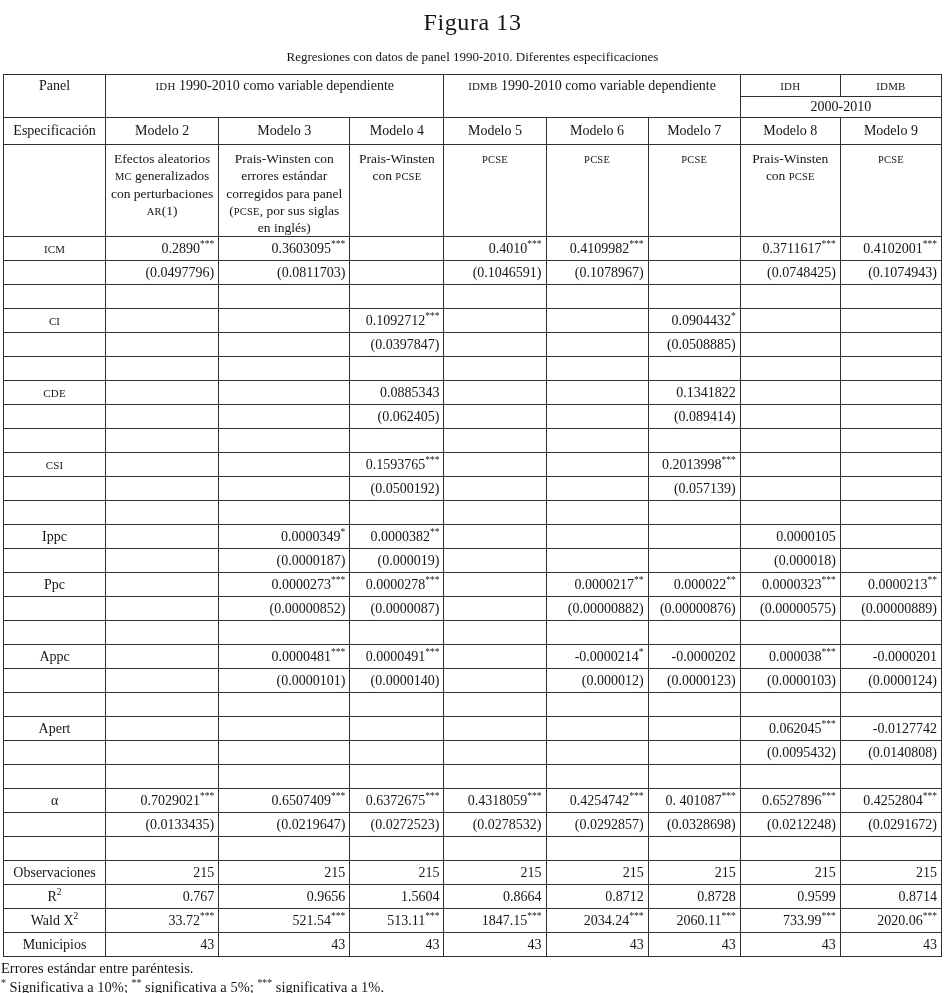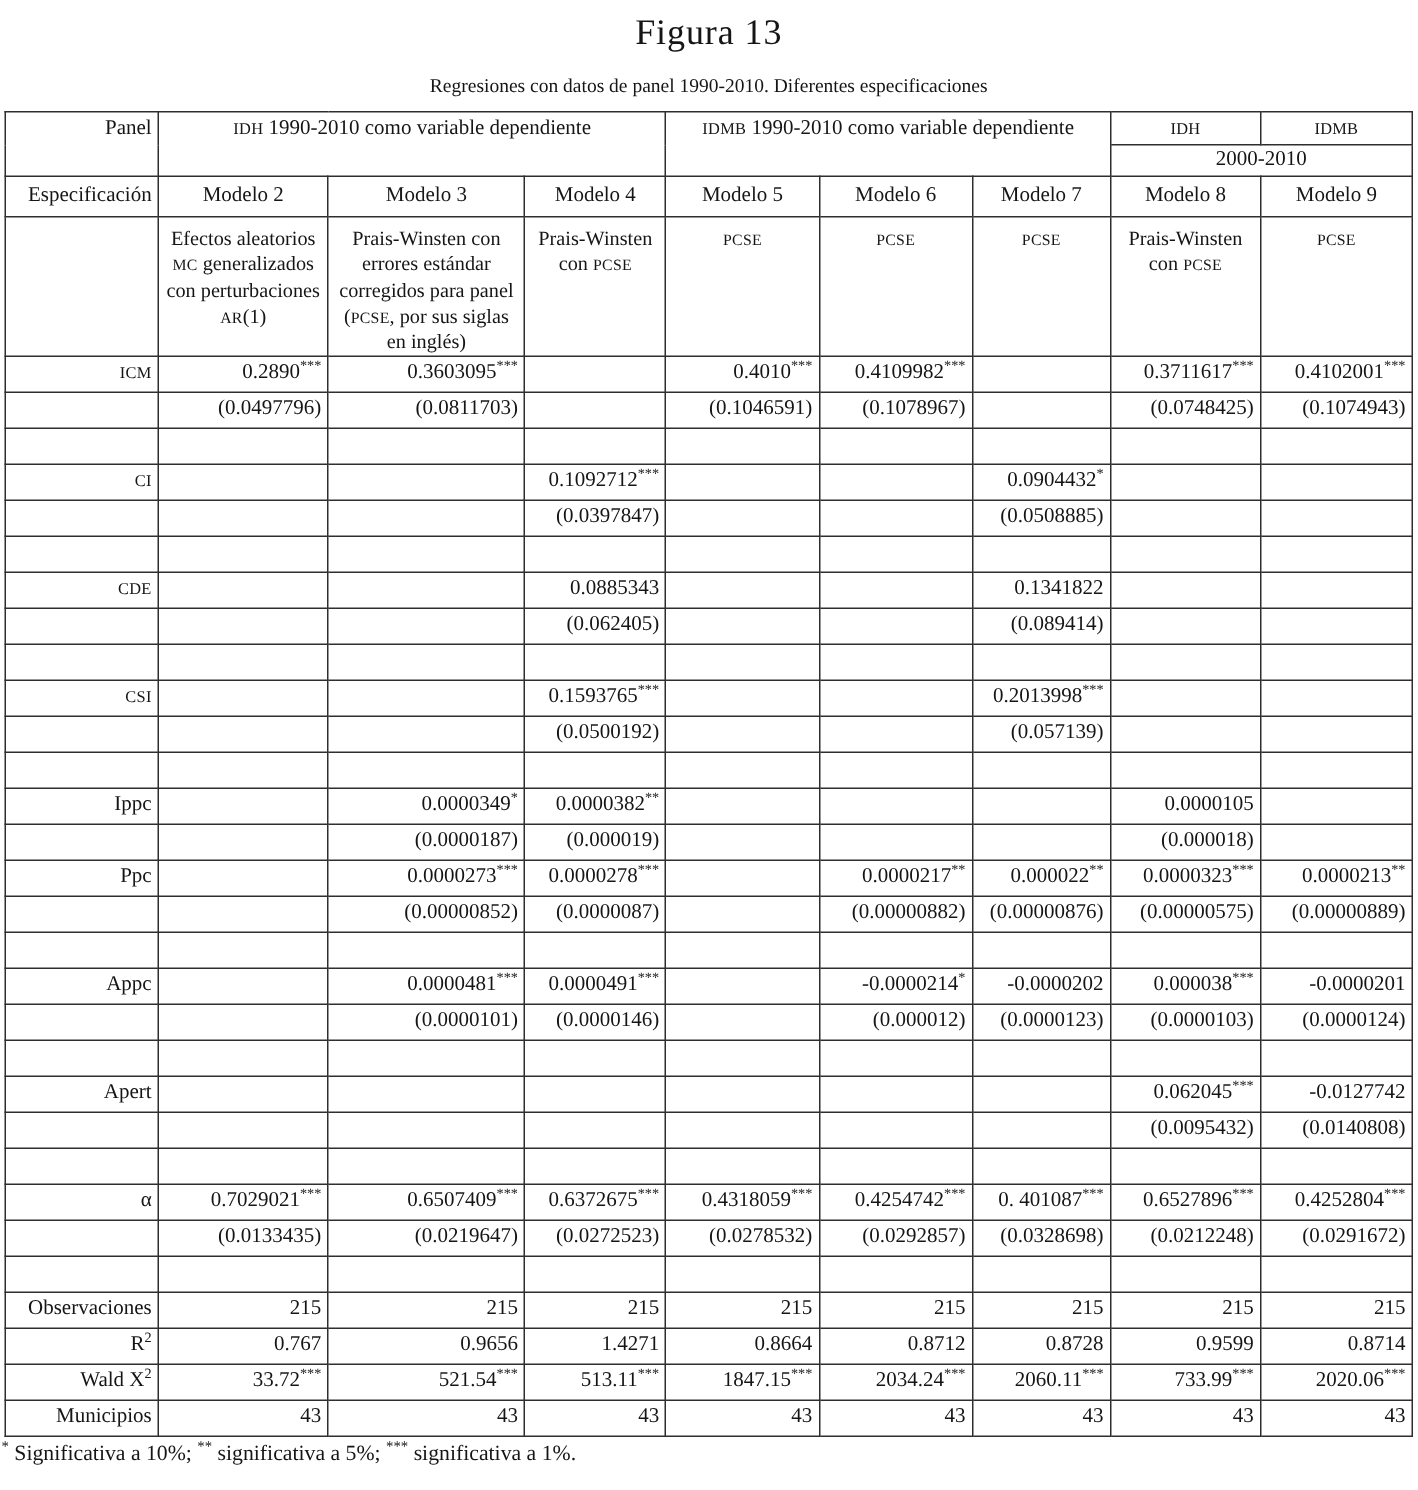--- a/index.html
+++ b/index.html
@@ -22,21 +22,21 @@
     border-collapse:collapse; table-layout:fixed;
     width:939px; margin:9px 0 0 3px;
   }
   td {
     border:1px solid #2e2e2e;
     padding:0 4px;
     font-size:14px; line-height:1.3;
     overflow:hidden; white-space:nowrap;
     vertical-align:middle;
   }
-  td.lbl { text-align:right; }
+  td.lbl { text-align:center; }
   td.num { text-align:right; }
   td.ctr { text-align:center; }
   tr.h1 td { height:22px; vertical-align:top; padding-top:2px; white-space:normal; }
   tr.h2 td { height:21px; text-align:center; }
   tr.h3 td { height:27px; }
   tr.h4 td {
     height:86px; vertical-align:top; text-align:center;
     white-space:normal; font-size:13.5px; line-height:1.28; padding-top:5px;
   }
   tbody tr { height:24px; }
@@ -295,21 +295,21 @@
         <td class="num"></td>
         <td class="num">-0.0000214<sup>*</sup></td>
         <td class="num">-0.0000202</td>
         <td class="num">0.000038<sup>***</sup></td>
         <td class="num">-0.0000201</td>
       </tr>
       <tr>
         <td class="lbl"></td>
         <td class="num"></td>
         <td class="num">(0.0000101)</td>
-        <td class="num">(0.0000146)</td>
+        <td class="num">(0.0000140)</td>
         <td class="num"></td>
         <td class="num">(0.000012)</td>
         <td class="num">(0.0000123)</td>
         <td class="num">(0.0000103)</td>
         <td class="num">(0.0000124)</td>
       </tr>
       <tr>
         <td class="lbl"></td>
         <td class="num"></td>
         <td class="num"></td>
@@ -394,21 +394,21 @@
         <td class="num">215</td>
         <td class="num">215</td>
         <td class="num">215</td>
         <td class="num">215</td>
         <td class="num">215</td>
       </tr>
       <tr>
         <td class="lbl">R<sup>2</sup></td>
         <td class="num">0.767</td>
         <td class="num">0.9656</td>
-        <td class="num">1.4271</td>
+        <td class="num">1.5604</td>
         <td class="num">0.8664</td>
         <td class="num">0.8712</td>
         <td class="num">0.8728</td>
         <td class="num">0.9599</td>
         <td class="num">0.8714</td>
       </tr>
       <tr>
         <td class="lbl">Wald X<sup>2</sup></td>
         <td class="num">33.72<sup>***</sup></td>
         <td class="num">521.54<sup>***</sup></td>
@@ -427,14 +427,15 @@
         <td class="num">43</td>
         <td class="num">43</td>
         <td class="num">43</td>
         <td class="num">43</td>
         <td class="num">43</td>
       </tr>
     </tbody>
 </table>
 
 <div class="footnotes">
+  <div>Errores estándar entre paréntesis.</div>
   <div><sup>*</sup> Significativa a 10%; <sup>**</sup> significativa a 5%; <sup>***</sup> significativa a 1%.</div>
 </div>
 
 </body></html>

